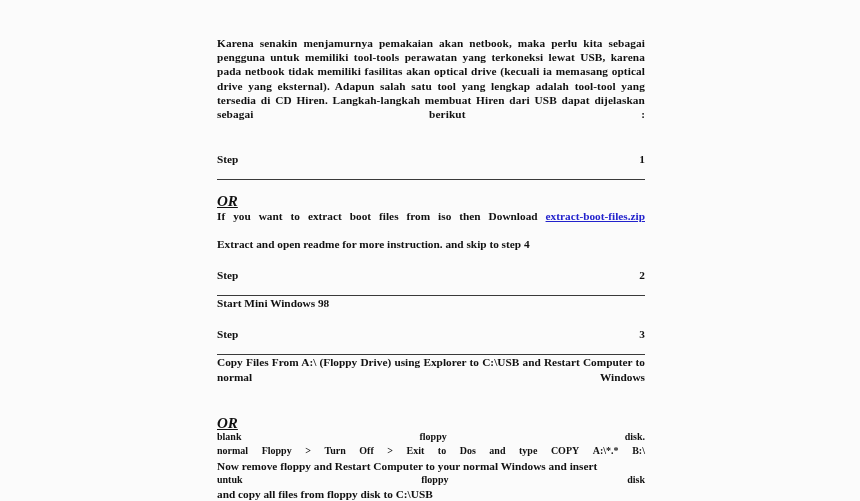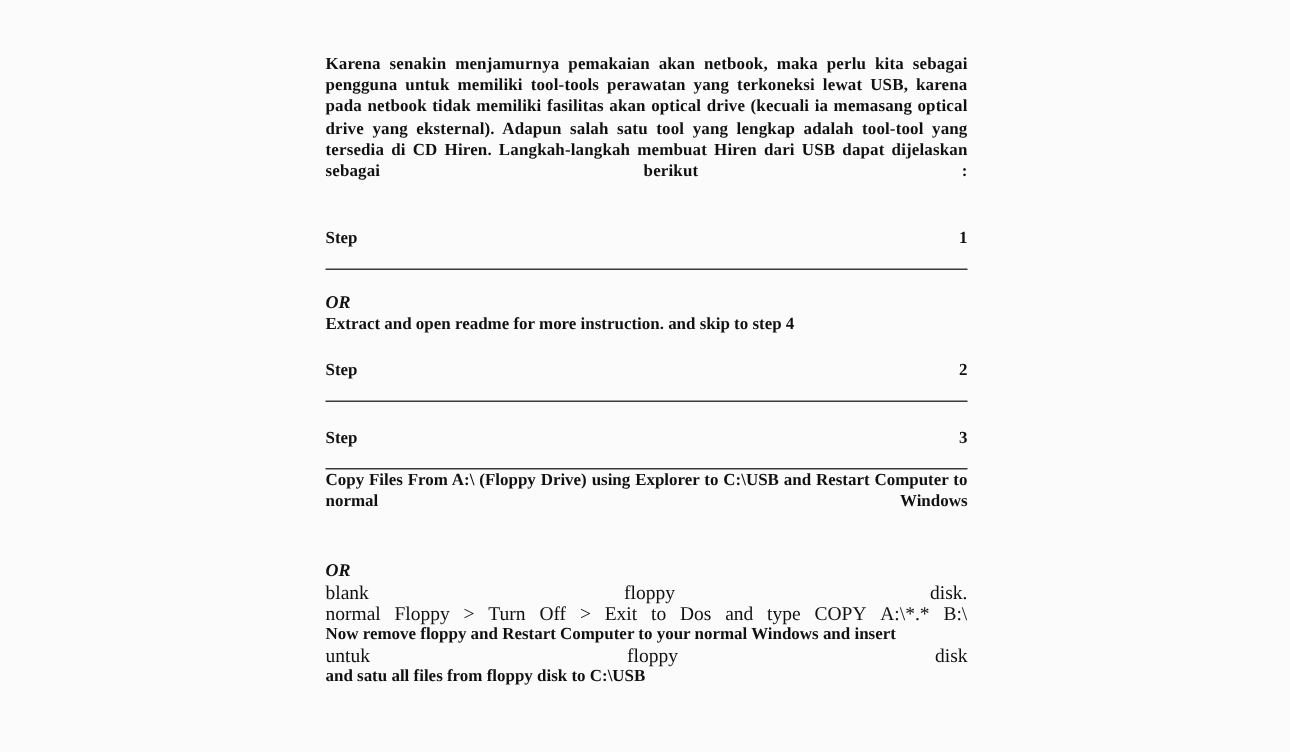--- a/index.html
+++ b/index.html
@@ -77,40 +77,41 @@
   }
   .step-content.wrapjust::after {
     content: "";
     display: inline-block;
     width: 100%;
   }
 
   .or-mark {
     font-weight: bold;
     font-style: italic;
-    font-size: 12px;
+    text-decoration: underline;
+    font-size: 15px;
     line-height: 14.2px;
   }
   .note-mark {
     font-weight: bold;
     text-decoration: underline;
   }
   .dl-link {
     color: #2222cc;
     text-decoration: underline;
     font-weight: bold;
   }
 
   
   .spread-line {
     display: flex;
     justify-content: space-between;
     width: 100%;
-    font-weight: normal;
-    font-size: 13px;
+    font-weight: bold;
+    font-size: 10px;
     line-height: 14.2px;
     white-space: pre;
     align-items: center;
   }
   .spread-line > span { white-space: pre; }
 </style>
 </head>
 <body>
 
 <div class="page">
@@ -122,29 +123,31 @@
 
     <div class="step-header">
       <span class="step-label">Step</span>
       <span class="step-fill"></span>
       <span class="step-num">1</span>
     </div>
 
     <div class="spacer-md"></div>
 
     <div class="or-mark">OR</div>
+    <div class="step-content wrapjust"><span>If you want to extract boot files from iso then Download </span><a class="dl-link" href="#">extract-boot-files.zip</a></div>
     <div class="step-content">Extract and open readme for more instruction. and skip to step 4</div>
 
     <div class="spacer-lg"></div>
 
     <div class="step-header">
       <span class="step-label">Step</span>
       <span class="step-fill"></span>
       <span class="step-num">2</span>
     </div>
+    <div class="step-content">Start Mini Windows 98</div>
 
     <div class="spacer-lg"></div>
 
     <div class="step-header">
       <span class="step-label">Step</span>
       <span class="step-fill"></span>
       <span class="step-num">3</span>
     </div>
     <div class="step-content wrapjust">Copy Files From A:\ (Floppy Drive) using Explorer to C:\USB and Restart Computer to normal Windows</div>
 
@@ -177,18 +180,18 @@
     </div>
 
     <div class="step-content">Now remove floppy and Restart Computer to your normal Windows and insert</div>
 
     <div class="spread-line">
       <span>untuk</span>
       <span>floppy</span>
       <span>disk</span>
     </div>
 
-    <div class="step-content">and satu all files from floppy disk to C:\USB</div>
+    <div class="step-content">and copy all files from floppy disk to C:\USB</div>
 
     <div class="spacer-lg"></div>
 
   </div>
 </div>
 
 </body></html>

